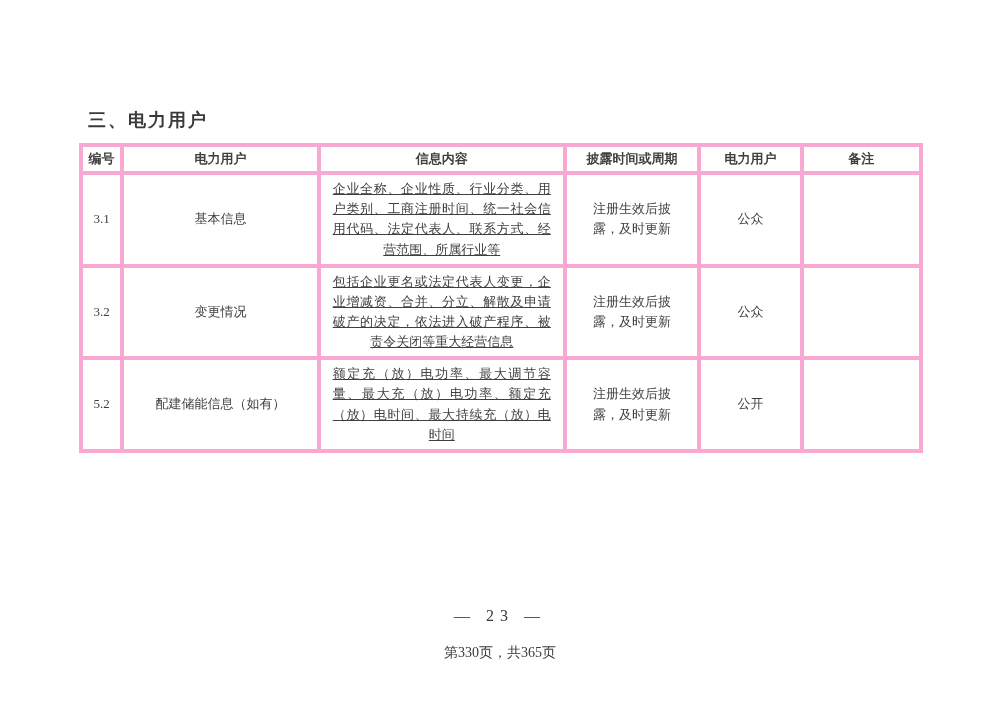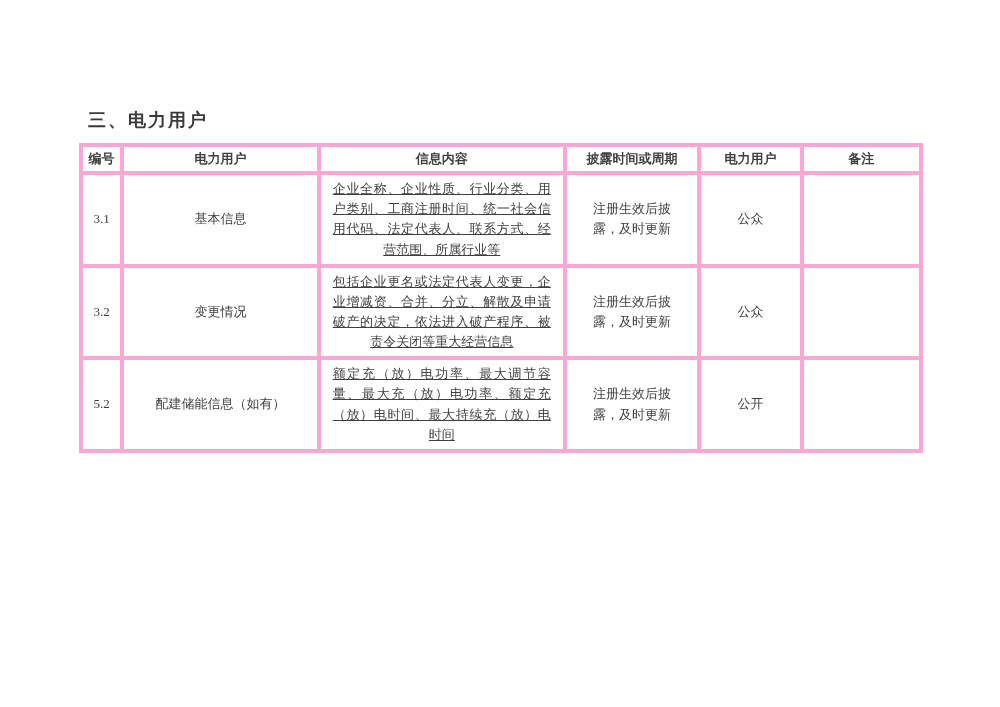--- a/index.html
+++ b/index.html
@@ -136,14 +136,16 @@
         <td>5.2</td>
         <td>配建储能信息（如有）</td>
         <td class="cell-content">额定充（放）电功率、最大调节容量、最大充（放）电功率、额定充（放）电时间、最大持续充（放）电时间</td>
         <td class="cell-time">注册生效后披露，及时更新</td>
         <td>公开</td>
         <td></td>
       </tr>
     </tbody>
   </table>
 
+  <div class="page-marker">—  23  —</div>
+  <div class="page-info">第330页，共365页</div>
 
 </div>
 
 </body></html>

